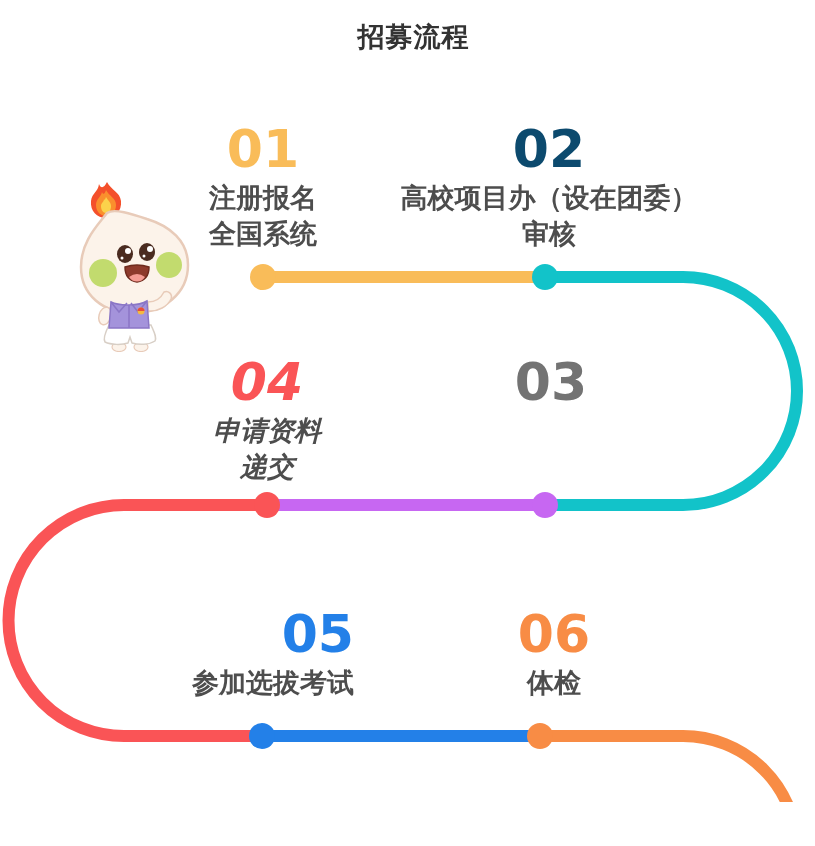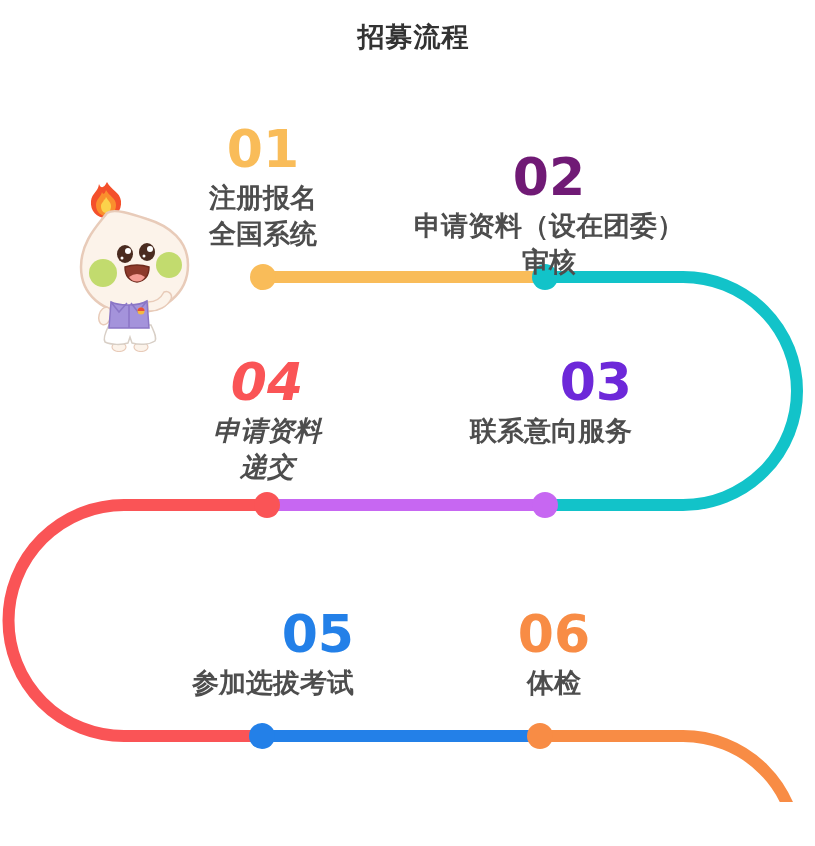--- a/index.html
+++ b/index.html
@@ -87,28 +87,27 @@
     </g>
   </svg>
 
   <div class="step s1">
     <div class="num" style="color: rgb(249, 188, 89); text-align: center;">01</div>
     <div class="line">注册报名</div>
     <div class="line">全国系统</div>
   </div>
 
   <div class="step s2">
-    <div class="num" style="color: #701a75; margin-top: 28px;">02</div>
-    <div class="line">申请资料（设在团委）</div>
+    <div class="num" style="color: #0c4a6e;">02</div>
+    <div class="line">高校项目办（设在团委）</div>
     <div class="line">审核</div>
   </div>
 
   <div class="step s3">
-    <div class="num" style="color: #6d28d9; text-align: right;">03</div>
-    <div class="line">联系意向服务</div>
+    <div class="num" style="color: #737373;">03</div>
   </div>
 
   <div class="step s4">
     <div class="num" style="color: rgb(250, 84, 86);">04</div>
     <div class="line">申请资料</div>
     <div class="line">递交</div>
   </div>
 
   <div class="step s5">
     <div class="num" style="color: rgb(35, 128, 232); text-align: right;">05</div>

